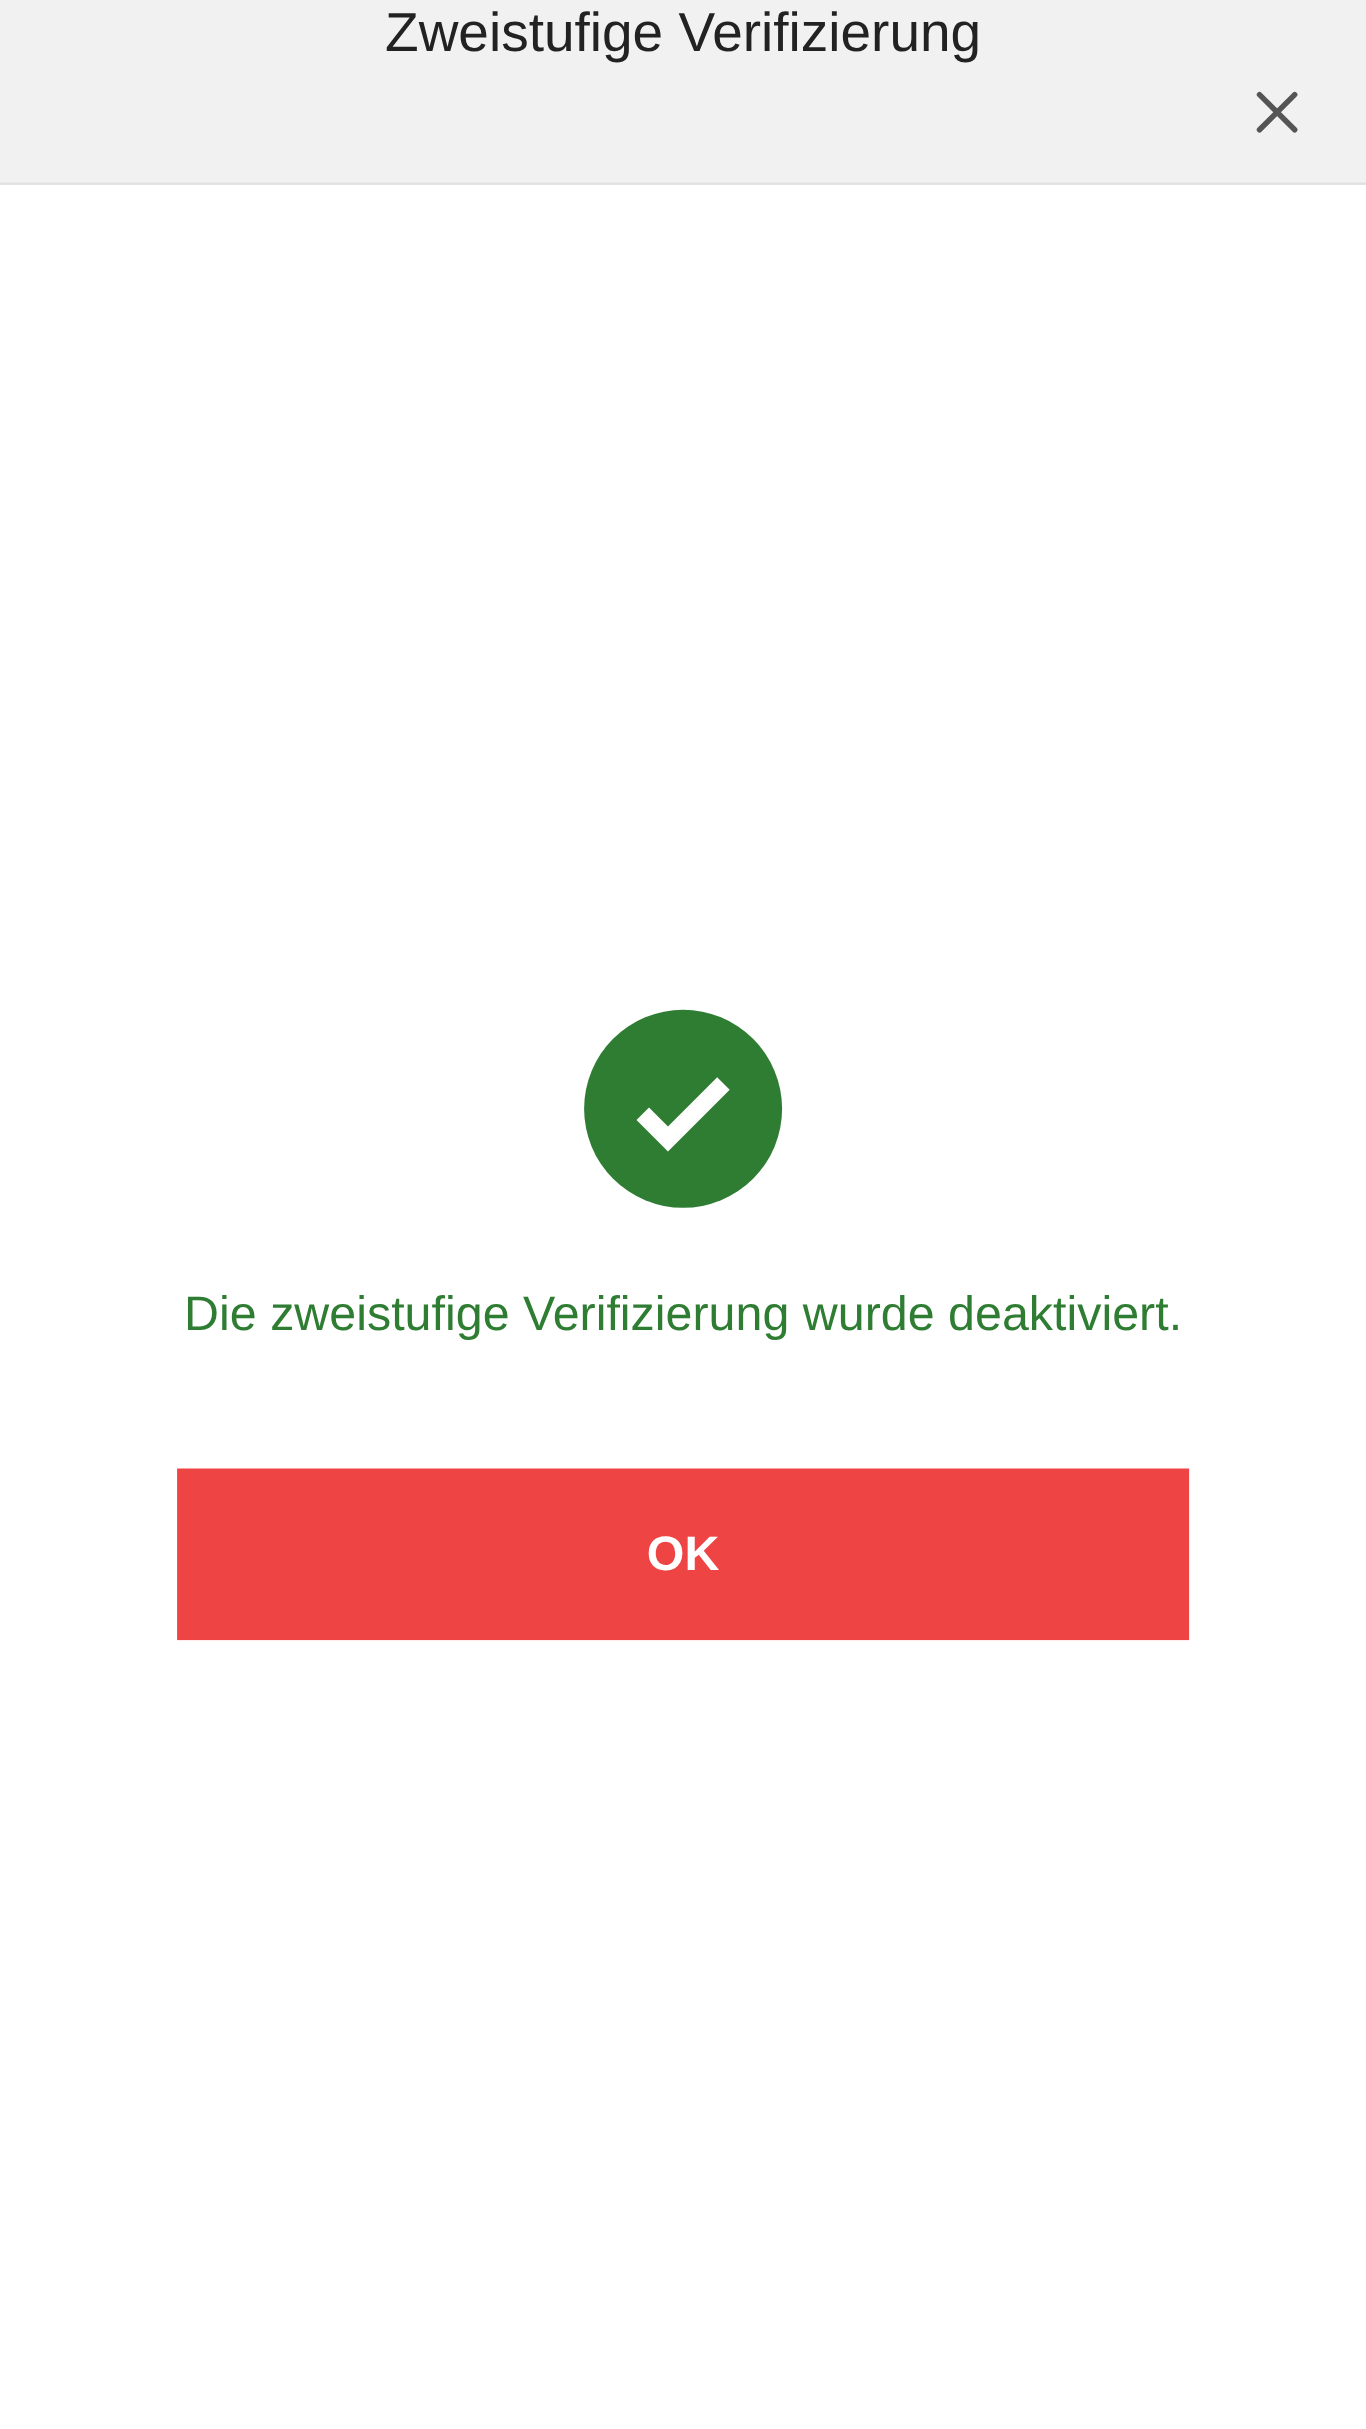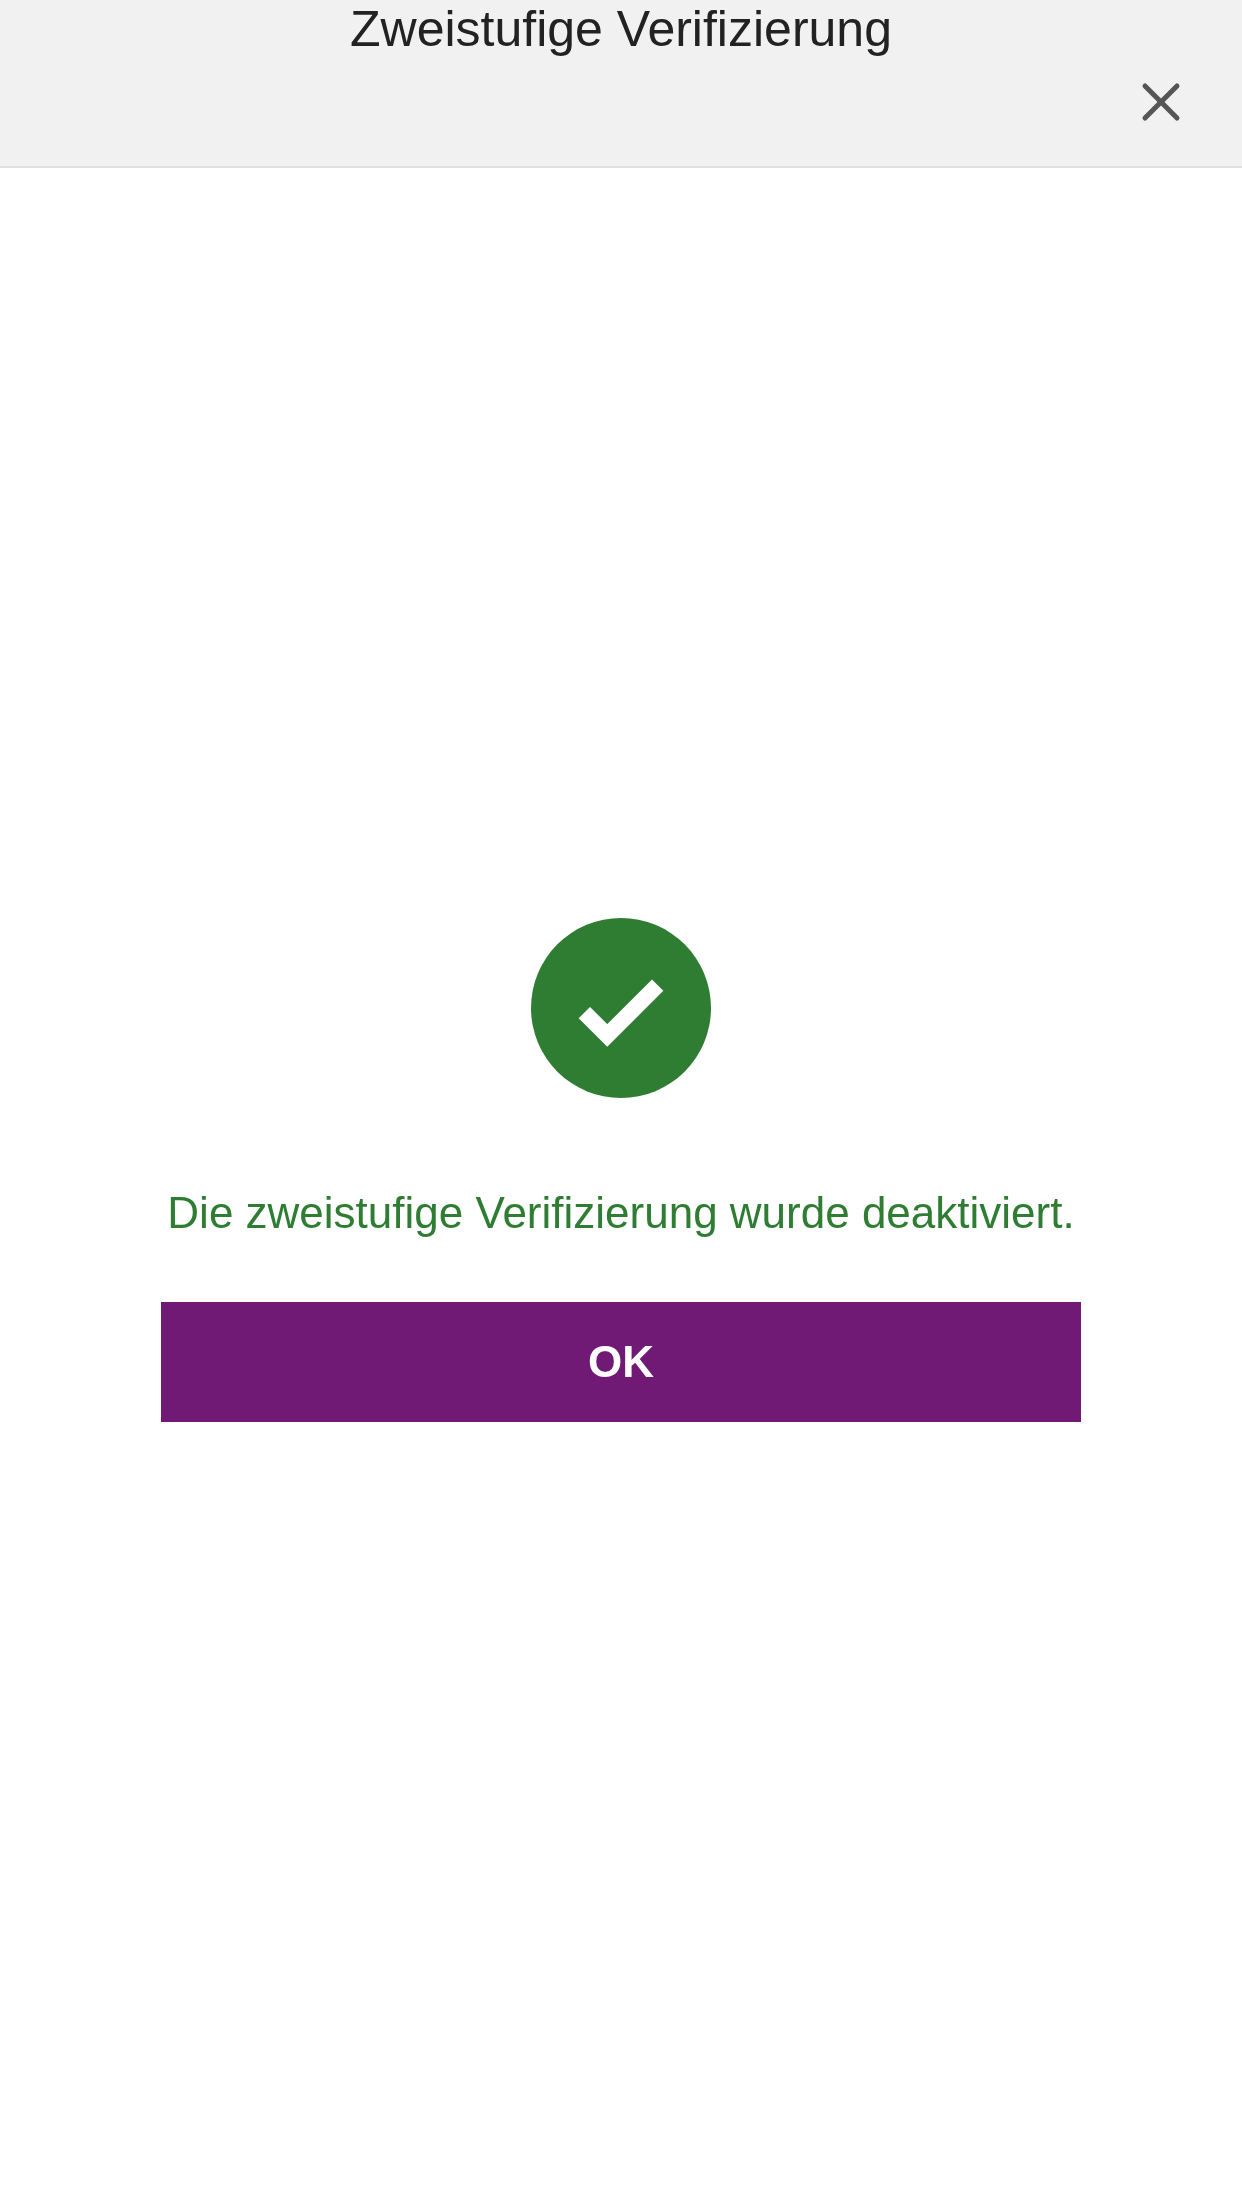--- a/index.html
+++ b/index.html
@@ -63,33 +63,33 @@
       margin-top: 750px;
     }
     .success-circle svg {
       width: 110px;
       height: 110px;
     }
     .status-text {
       font-size: 44px;
       color: #2e7d32;
       text-align: center;
-      margin-top: 90px;
+      margin-top: 72px;
       font-weight: 400;
     }
     .ok-button {
       width: 920px;
-      height: 120px;
-      background: #701a75;
+      height: 156px;
+      background: #ef4444;
       border: none;
       color: #ffffff;
       font-size: 44px;
       font-weight: 700;
       cursor: pointer;
-      margin-top: 64px;
+      margin-top: 115px;
       display: flex;
       align-items: center;
       justify-content: center;
       font-family: inherit;
     }
   </style>
 </head>
 <body>
 
 <div class="header">

